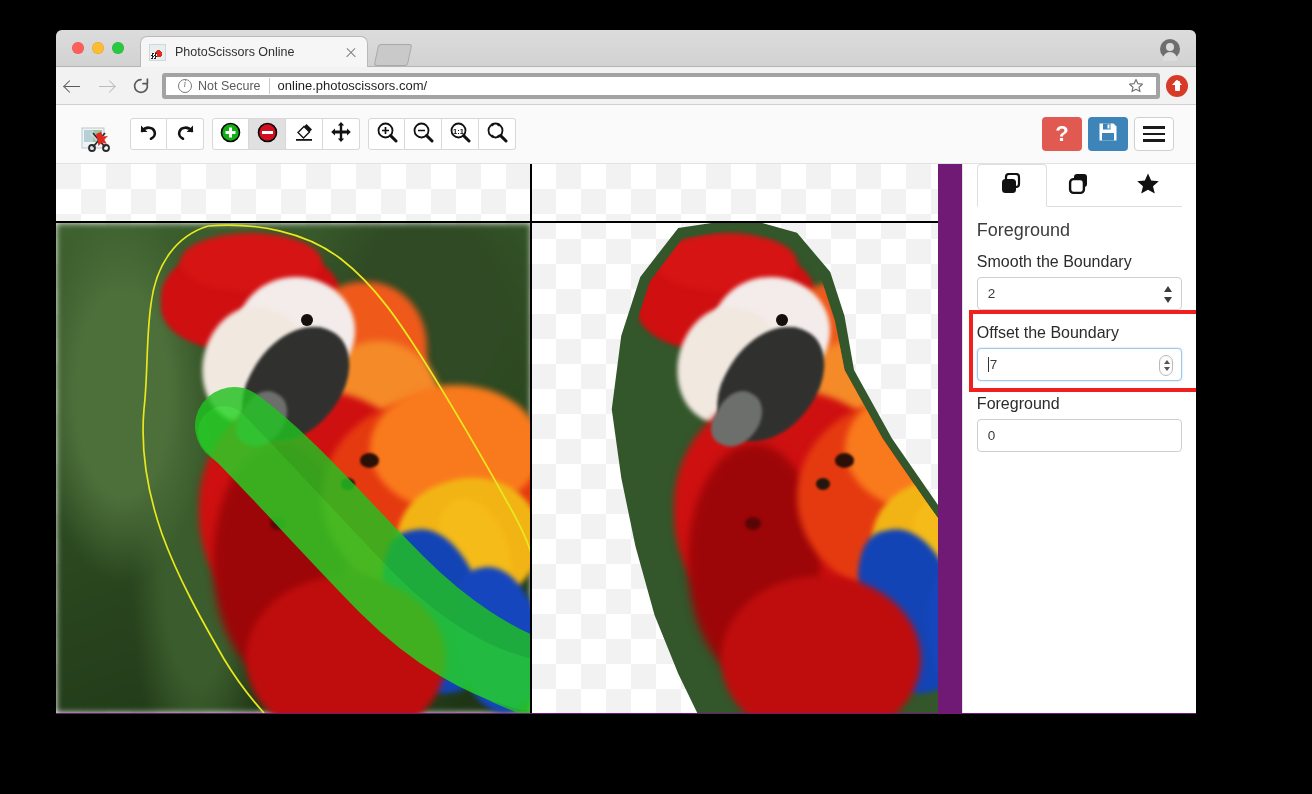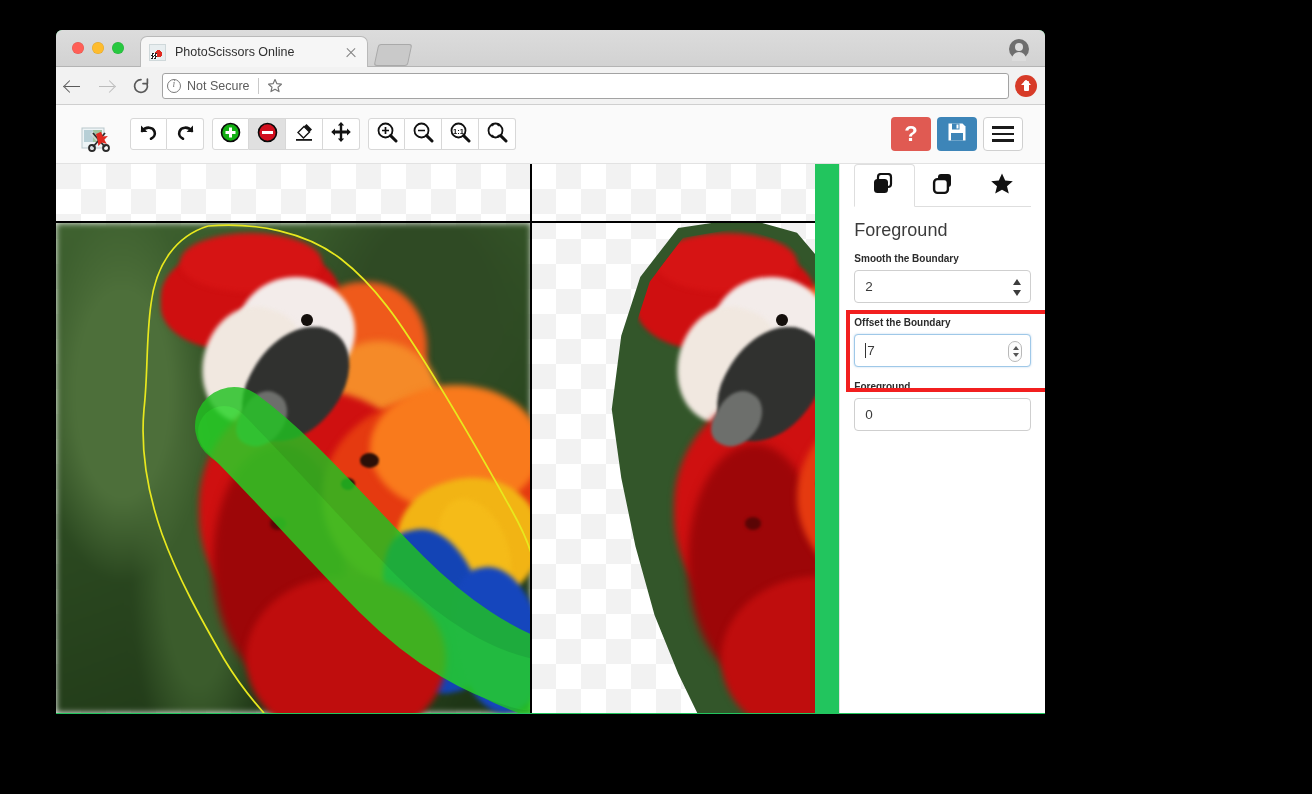--- a/index.html
+++ b/index.html
@@ -7,22 +7,22 @@
     width: 1312px; height: 794px;
     background: #000;
     font-family: "Liberation Sans", sans-serif;
     overflow: hidden;
   }
 
   
   #browser-window {
     position: absolute;
     left: 56px; top: 30px;
-    width: 989px; height: 684px;
-    background: #22c55e;
+    width: 1140px; height: 684px;
+    background: #701a75;
     border-radius: 6px 6px 0 0;
     overflow: hidden;
     box-shadow: 0 0 0 1px rgba(0,0,0,.25);
   }
 
   
   #titlebar {
     position: relative;
     height: 37px;
     background: linear-gradient(#dcdcdc, #d2d2d2);
@@ -108,22 +108,22 @@
   .arrow-right::before { background:#bcbcbc; }
   .arrow-right::after {
     content:""; position:absolute; right:0; top:3.5px; width:8px; height:8px;
     border-right:1.6px solid #bcbcbc; border-top:1.6px solid #bcbcbc; transform:rotate(45deg);
   }
   .reload { position:absolute; left:8px; top:10px; width:18px; height:18px; }
   .reload svg { display:block; }
 
   #omnibox {
     flex:1; height:26px; margin:0 6px 0 4px;
-    background:#fff; border:1px solid #a3a3a3; border-radius:3px;
-    display:flex; align-items:center; padding:0 4px; position:relative;
+    background:#fff; border:4px solid #a3a3a3; border-radius:3px;
+    display:flex; align-items:center; padding:0 12px; position:relative;
   }
   #info-icon {
     width:14px; height:14px; border:1.4px solid #7a7a7a; border-radius:50%;
     position:relative; flex:none; margin-right:6px;
   }
   #info-icon::before{
     content:"i"; position:absolute; left:0; right:0; top:-2px; text-align:center;
     font-size:10px; font-family:"Liberation Serif", serif; color:#7a7a7a; font-style:italic;
   }
   #not-secure { font-size:12.5px; color:#5c5c5c; margin-right:8px; }
@@ -267,21 +267,21 @@
   #tabs { display:flex; height:43px; border-bottom:1px solid #dedede; }
   .ptab {
     flex:1; display:flex; align-items:center; justify-content:center;
     position:relative; height:43px;
   }
   .ptab.selected {
     border:1px solid #dedede; border-bottom:1px solid #fff;
     border-radius:4px 4px 0 0; margin-bottom:-1px; background:#fff;
   }
   #panel-title { font-size:18px; color:#3b3b3b; margin:13px 0 12px 0; }
-  .field-label { font-size:10px; font-weight:bold; color:#2b2b2b; margin-bottom:6px; }
+  .field-label { font-size:16px; font-weight:normal; color:#2b2b2b; margin-bottom:6px; }
   .field-box {
     height:33px; border:1px solid #cfcfcf; border-radius:4px;
     display:flex; align-items:center; padding:0 10px;
     font-size:13.5px; color:#3a3a3a; background:#fff; position:relative;
     margin-bottom:14px;
   }
   .field-box.focused { border:1px solid #9fc8e8; box-shadow: 0 0 2px rgba(110,170,220,.5); }
   .caret { display:inline-block; width:1px; height:15px; background:#333; margin-right:1px; }
   .spin-native {
     position:absolute; right:8px; top:8px; width:9px; height:17px;
@@ -341,20 +341,21 @@
           <path d="M9 2.6a6.4 6.4 0 1 0 6.1 4.5" fill="none" stroke="#5a5a5a" stroke-width="1.7" stroke-linecap="round"></path>
           <path d="M15.4 2.2v4.4h-4.4" fill="none" stroke="#5a5a5a" stroke-width="1.7" stroke-linecap="round" stroke-linejoin="round"></path>
         </svg>
       </div>
     </div>
 
     <div id="omnibox">
       <div id="info-icon"></div>
       <span id="not-secure">Not Secure</span>
       <div id="omni-sep"></div>
+      <span id="omni-url">online.photoscissors.com/</span>
       <span id="star-icon">
         <svg width="16" height="16" viewBox="0 0 16 16">
           <path d="M8 1.6l1.9 4.1 4.5.5-3.4 3 1 4.4L8 11.3 4 13.6l1-4.4-3.4-3 4.5-.5z" fill="none" stroke="#767676" stroke-width="1.2" stroke-linejoin="round"></path>
         </svg>
       </span>
     </div>
     <div id="ext-btn"></div>
   </div>
 
   <div id="apptoolbar">

